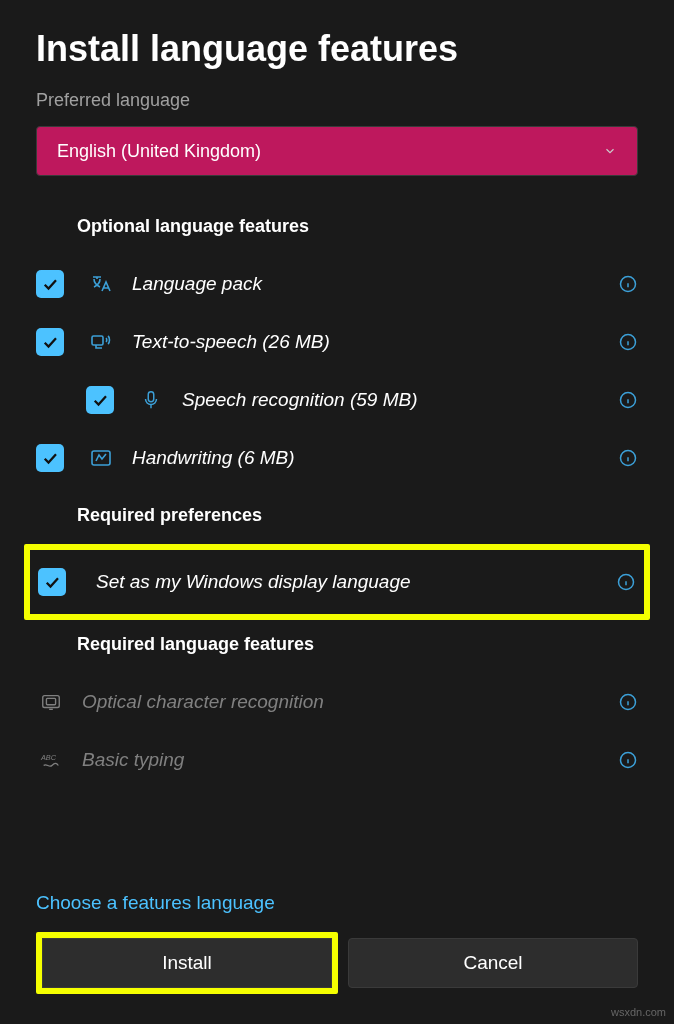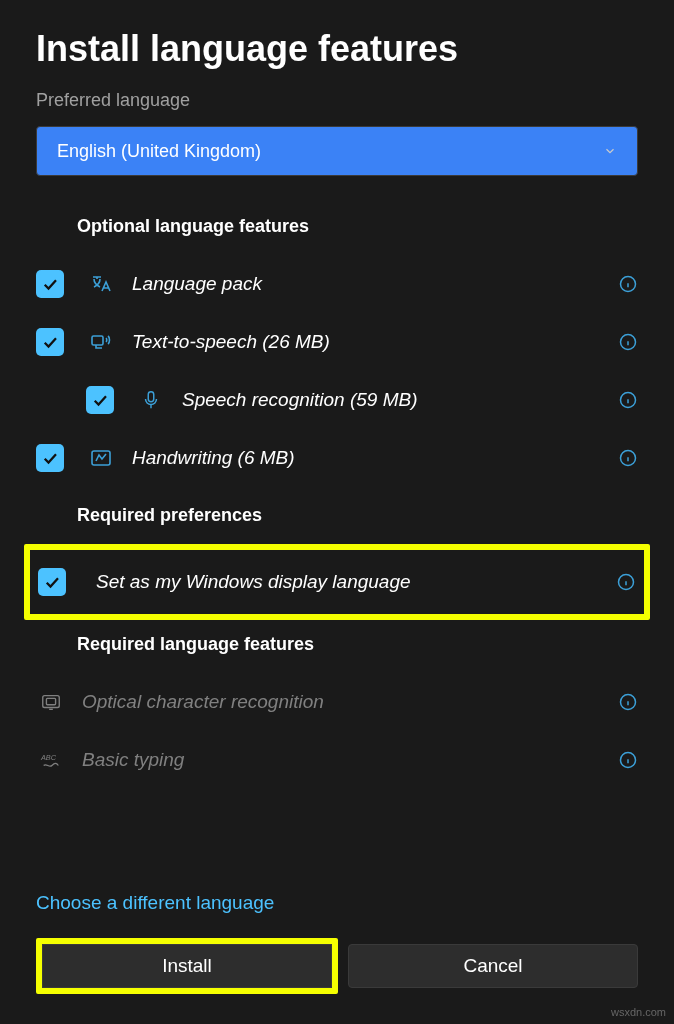--- a/index.html
+++ b/index.html
@@ -20,21 +20,21 @@
     font-size: 36px;
     font-weight: 600;
     margin-bottom: 20px;
   }
   .subtitle {
     font-size: 18px;
     color: #a0a0a0;
     margin-bottom: 15px;
   }
   .dropdown {
-    background: #3b82f6;
+    background: #be185d;
     border: 1px solid #3a3a3a;
     border-radius: 4px;
     height: 50px;
     display: flex;
     align-items: center;
     justify-content: space-between;
     padding: 0 20px;
     margin-bottom: 40px;
   }
   .dropdown-text {
@@ -119,21 +119,21 @@
     gap: 10px;
   }
   .btn-highlight-wrap {
     border: 6px solid #f5ff00;
     border-radius: 2px;
     flex: 1;
     display: flex;
   }
   .btn {
     flex: 1;
-    height: 44px;
+    height: 50px;
     background: #2d2d2d;
     border: 1px solid #3a3a3a;
     border-radius: 4px;
     color: #fff;
     font-size: 19px;
     display: flex;
     align-items: center;
     justify-content: center;
     cursor: pointer;
   }
@@ -318,21 +318,21 @@
     <div class="row-label dim">Basic typing</div>
     <span class="info">
       <svg viewBox="0 0 24 24" fill="none" stroke="currentColor" stroke-width="1.8">
           <circle cx="12" cy="12" r="9"></circle>
           <line x1="12" y1="8" x2="12" y2="8"></line>
           <line x1="12" y1="11" x2="12" y2="16"></line>
         </svg>
     </span>
   </div>
 
-  <a class="link">Choose a different language</a>
+  <a class="link">Choose a features language</a>
 
   <div class="btn-bar">
     <div class="btn-highlight-wrap">
       <div class="btn">Install</div>
     </div>
     <div class="btn-cancel-wrap">
       <div class="btn">Cancel</div>
     </div>
   </div>
 

